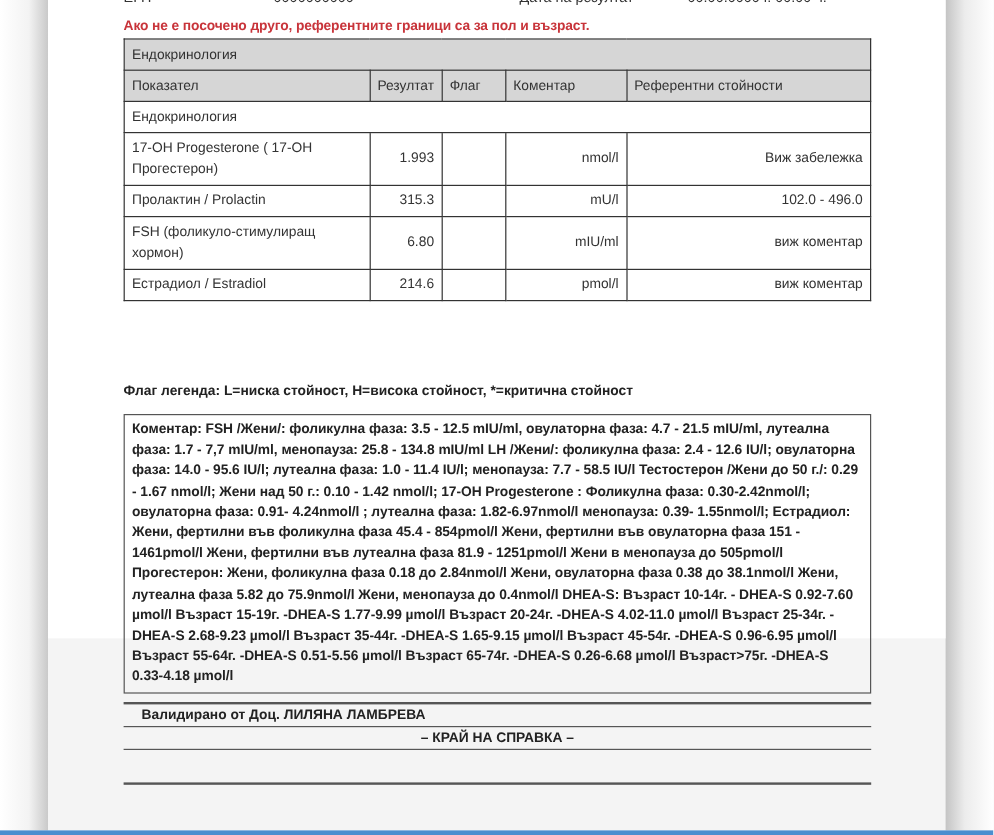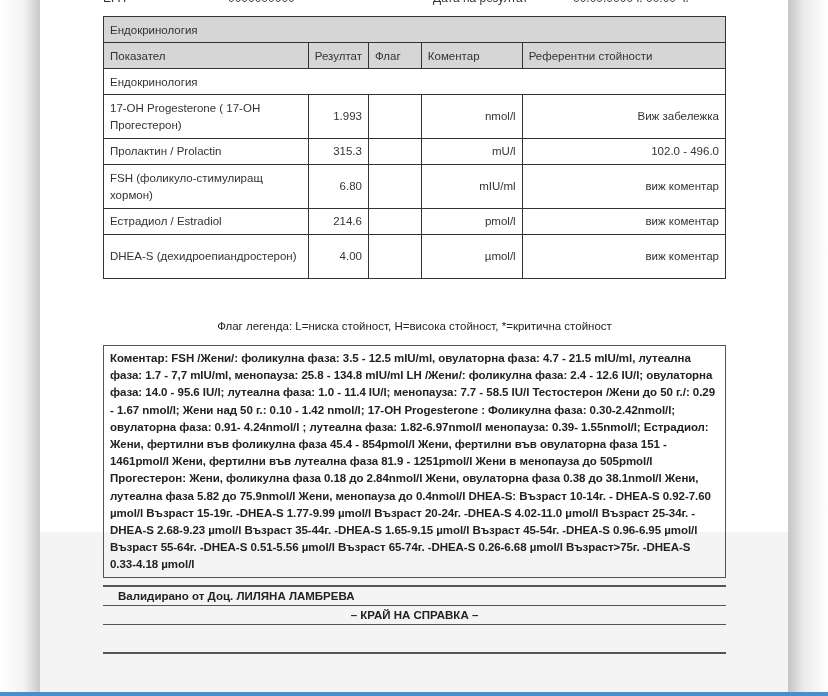--- a/index.html
+++ b/index.html
@@ -40,21 +40,21 @@
   }
   .cut-row span { position: absolute; top: 0; }
 
   .ref-note {
     position: absolute; left: 63px; top: 16px;
     font-size: 11.5px; font-weight: bold; color: #c8343a;
     letter-spacing: -0.1px;
   }
 
   table.results {
-    position: absolute; left: 63px; top: 16px;
+    position: absolute; left: 63px; top: 32px;
     width: 623px;
     border-collapse: collapse;
     font-size: 11.5px;
     color: #333;
   }
   table.results td, table.results th {
     border: 1px solid #333;
     padding: 0 6px;
     font-weight: normal;
   }
@@ -67,21 +67,21 @@
   }
   .row-head th.first { text-align: left; }
   .row-section td { height: 25px; font-weight: bold; }
   .row-data td { text-align: right; line-height: 17px; }
   .row-data td.name { text-align: left; margin-top: 25px; }
   .row-data.tall td { height: 43px; }
   .row-data.short td { height: 25px; }
 
   .legend {
     position: absolute; left: 63px; top: 320px; width: 623px;
-    text-align: center; font-size: 11.5px; font-weight: normal; color: #222;
+    font-size: 11.5px; font-weight: bold; color: #222;
   }
 
   .comment-box {
     position: absolute; left: 63px; top: 345px;
     width: 609px;
     border: 1.5px solid #555;
     padding: 4px 6px 3px 6px;
     font-size: 11.5px; font-weight: bold; line-height: 17.2px;
     color: #222;
     letter-spacing: -0.05px;
@@ -166,27 +166,20 @@
         <td>mIU/ml</td>
         <td>виж коментар</td>
       </tr>
       <tr class="row-data short">
         <td class="name">Естрадиол / Estradiol</td>
         <td>214.6</td>
         <td></td>
         <td>pmol/l</td>
         <td>виж коментар</td>
       </tr>
-      <tr class="row-data tall">
-        <td class="name">DHEA-S (дехидроепиандростерон)</td>
-        <td>4.00</td>
-        <td></td>
-        <td>µmol/l</td>
-        <td>виж коментар</td>
-      </tr>
     </tbody>
       </table>
 
     <div class="legend">Флаг легенда: L=ниска стойност, H=висока стойност, *=критична стойност</div>
 
     <div class="comment-box">Коментар: FSH /Жени/: фоликулна фаза: 3.5 - 12.5 mIU/ml, овулаторна фаза: 4.7 - 21.5 mIU/ml, лутеална фаза: 1.7 - 7,7 mIU/ml, менопауза: 25.8 - 134.8 mIU/ml LH /Жени/: фоликулна фаза: 2.4 - 12.6 IU/l; овулаторна фаза: 14.0 - 95.6 IU/l; лутеална фаза: 1.0 - 11.4 IU/l; менопауза: 7.7 - 58.5 IU/l Тестостерон /Жени до 50 г./: 0.29 - 1.67 nmol/l; Жени над 50 г.: 0.10 - 1.42 nmol/l; 17-OH Progesterone : Фоликулна фаза: 0.30-2.42nmol/l; овулаторна фаза: 0.91- 4.24nmol/l ; лутеална фаза: 1.82-6.97nmol/l менопауза: 0.39- 1.55nmol/l; Естрадиол: Жени, фертилни във фоликулна фаза 45.4 - 854pmol/l Жени, фертилни във овулаторна фаза 151 - 1461pmol/l Жени, фертилни във лутеална фаза 81.9 - 1251pmol/l Жени в менопауза до 505pmol/l Прогестерон: Жени, фоликулна фаза 0.18 до 2.84nmol/l Жени, овулаторна фаза 0.38 до 38.1nmol/l Жени, лутеална фаза 5.82 до 75.9nmol/l Жени, менопауза до 0.4nmol/l DHEA-S: Възраст 10-14г. - DHEA-S 0.92-7.60 µmol/l Възраст 15-19г. -DHEA-S 1.77-9.99 µmol/l Възраст 20-24г. -DHEA-S 4.02-11.0 µmol/l Възраст 25-34г. -DHEA-S 2.68-9.23 µmol/l Възраст 35-44г. -DHEA-S 1.65-9.15 µmol/l Възраст 45-54г. -DHEA-S 0.96-6.95 µmol/l Възраст 55-64г. -DHEA-S 0.51-5.56 µmol/l Възраст 65-74г. -DHEA-S 0.26-6.68 µmol/l Възраст&gt;75г. -DHEA-S 0.33-4.18 µmol/l</div>
 
     <div class="footer-line" style="top:585px"></div>
     <div class="validated">Валидирано от Доц. ЛИЛЯНА ЛАМБРЕВА</div>
     <div class="footer-line" style="top:605px; border-top-width:1.5px"></div>

